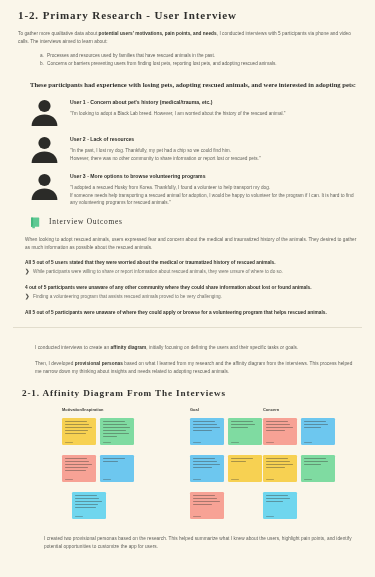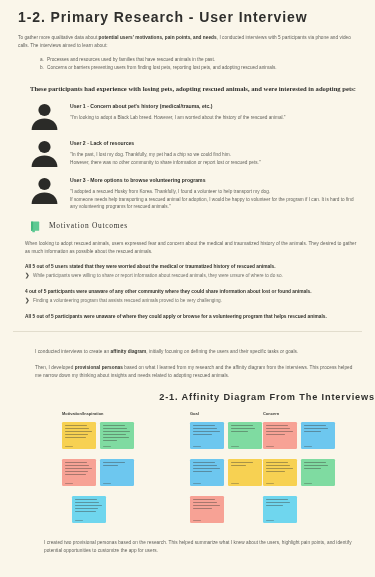--- a/index.html
+++ b/index.html
@@ -7,33 +7,33 @@
     width:375px;height:577px;
     background:#faf6ea;
     font-family:"Liberation Sans", sans-serif;
     color:#3a3a38;
     overflow:hidden;
   }
   .page{position:relative;width:375px;height:577px;padding:0;box-sizing:border-box;}
 
   
   .h-section{
-    font-family:Liberation Sans, sans-serif;
-    font-size:14px;font-weight:700;letter-spacing:.9px;
+    font-family:Liberation Serif, serif;
+    font-size:11px;font-weight:700;letter-spacing:.9px;
     color:#2f2f2d;margin:0;
   }
   .h-big{
     font-family:"Liberation Serif", serif;
     font-size:15px;font-weight:400;letter-spacing:.4px;
     color:#2f2f2d;margin:0;
   }
   .h-sub{
-    font-family:Liberation Sans, sans-serif;
+    font-family:Liberation Serif, serif;
     font-size:9.2px;font-weight:700;letter-spacing:.85px;
-    color:#2f2f2d;margin:0;text-align:right;
+    color:#2f2f2d;margin:0;
   }
 
   
   .p{
     font-size:4.7px;line-height:1.62;color:#5d5d58;margin:0;
     letter-spacing:.05px;
   }
   .p b,.bold{font-weight:700;color:#35352f;}
   .p-strong{
     font-size:4.8px;line-height:1.6;font-weight:700;color:#33332d;margin:0;
@@ -186,21 +186,21 @@
   </div>
 
   <div class="outcomes-head">
     <span class="ico-book">
       <svg width="12" height="12" viewBox="0 0 12 12">
         <rect x="1" y="0.6" width="8.2" height="9.2" rx="0.6" fill="#5ec993"></rect>
         <rect x="1" y="0.6" width="2.1" height="9.2" fill="#44b87f"></rect>
         <rect x="2.3" y="8.4" width="2.6" height="2.8" rx="0.5" fill="#5ec993"></rect>
       </svg>
     </span>
-    <span class="outcomes-title">Motivation Outcomes</span>
+    <span class="outcomes-title">Interview Outcomes</span>
   </div>
 
   <div class="outcomes-body">
     <p class="p">When looking to adopt rescued animals, users expressed fear and concern about the medical and traumatized history of the animals. They desired to gather as much information as possible about the rescued animals.</p>
 
     <div class="finding">
       <div class="p-strong">All 5 out of 5 users stated that they were worried about the medical or traumatized history of rescued animals.</div>
       <div class="sub-note">
         <span class="chev">❯</span>
         <span>While participants were willing to share or report information about rescued animals, they were unsure of where to do so.</span>

